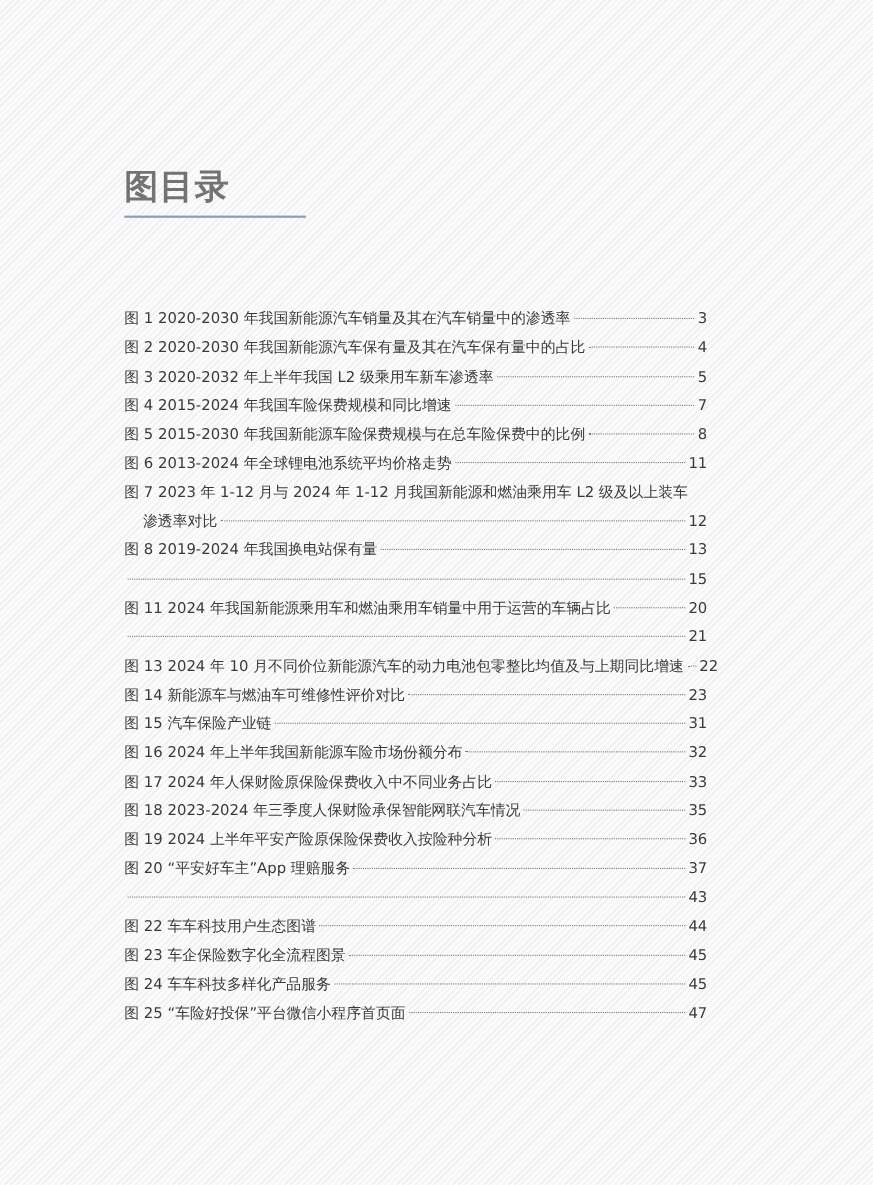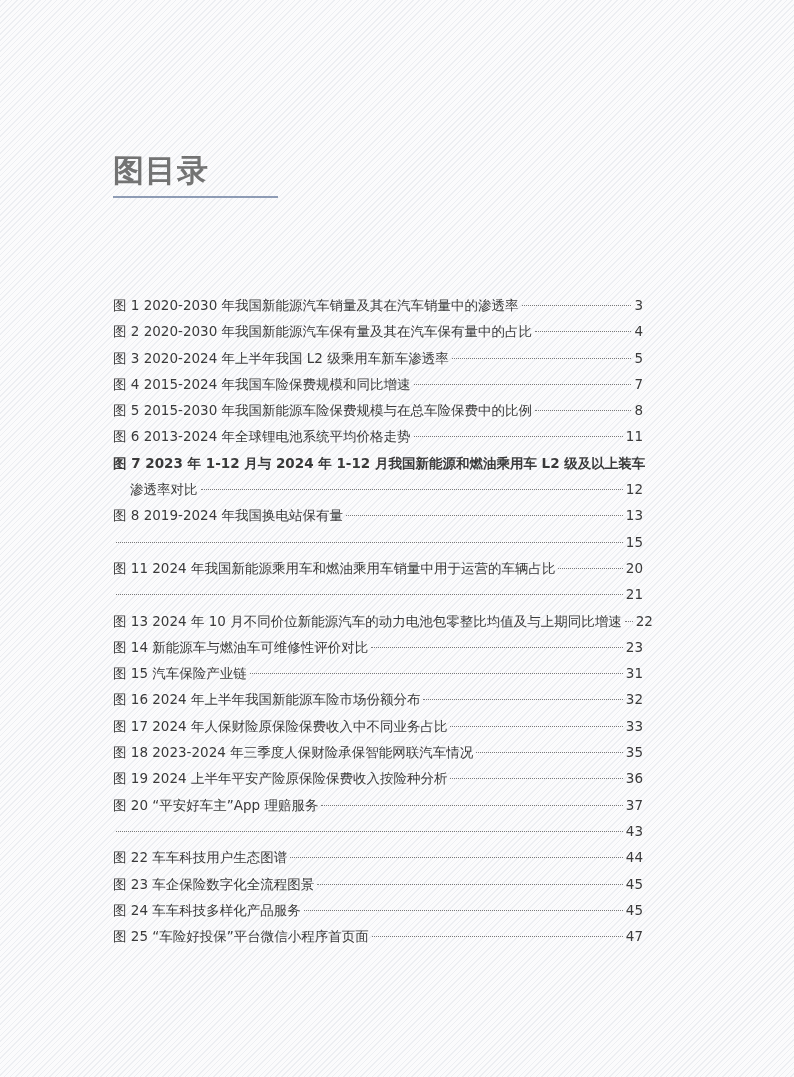--- a/index.html
+++ b/index.html
@@ -30,21 +30,21 @@
       position: absolute;
       left: 113px;
       top: 196px;
       width: 165px;
       height: 2px;
       background: #8e9cb5;
     }
     .toc {
       position: absolute;
       left: 113px;
-      top: 292px;
+      top: 277px;
       width: 530px;
     }
     .toc-entry {
       display: flex;
       align-items: baseline;
       height: 26.3px;
       font-size: 13.5px;
       line-height: 26.3px;
       white-space: nowrap;
     }
@@ -58,21 +58,20 @@
       height: 0;
       position: relative;
       top: -4px;
       min-width: 8px;
     }
     .toc-entry .page {
       flex: 0 0 auto;
     }
     .toc-entry.first-line {
       display: block;
-      font-weight: bold;
     }
     .toc-entry.cont {
       padding-left: 17px;
       justify-content: space-between;
     }
   </style>
 </head>
 <body>
 
 <div class="page-title">图目录</div>
@@ -86,21 +85,21 @@
     <span class="page">3</span>
   </div>
 
   <div class="toc-entry">
     <span class="label">图 2 2020-2030 年我国新能源汽车保有量及其在汽车保有量中的占比</span>
     <span class="leader"></span>
     <span class="page">4</span>
   </div>
 
   <div class="toc-entry">
-    <span class="label">图 3 2020-2024 年上半年我国 L2 级乘用车新车渗透率</span>
+    <span class="label">图 3 2020-2032 年上半年我国 L2 级乘用车新车渗透率</span>
     <span class="leader"></span>
     <span class="page">5</span>
   </div>
 
   <div class="toc-entry">
     <span class="label">图 4 2015-2024 年我国车险保费规模和同比增速</span>
     <span class="leader"></span>
     <span class="page">7</span>
   </div>
 

